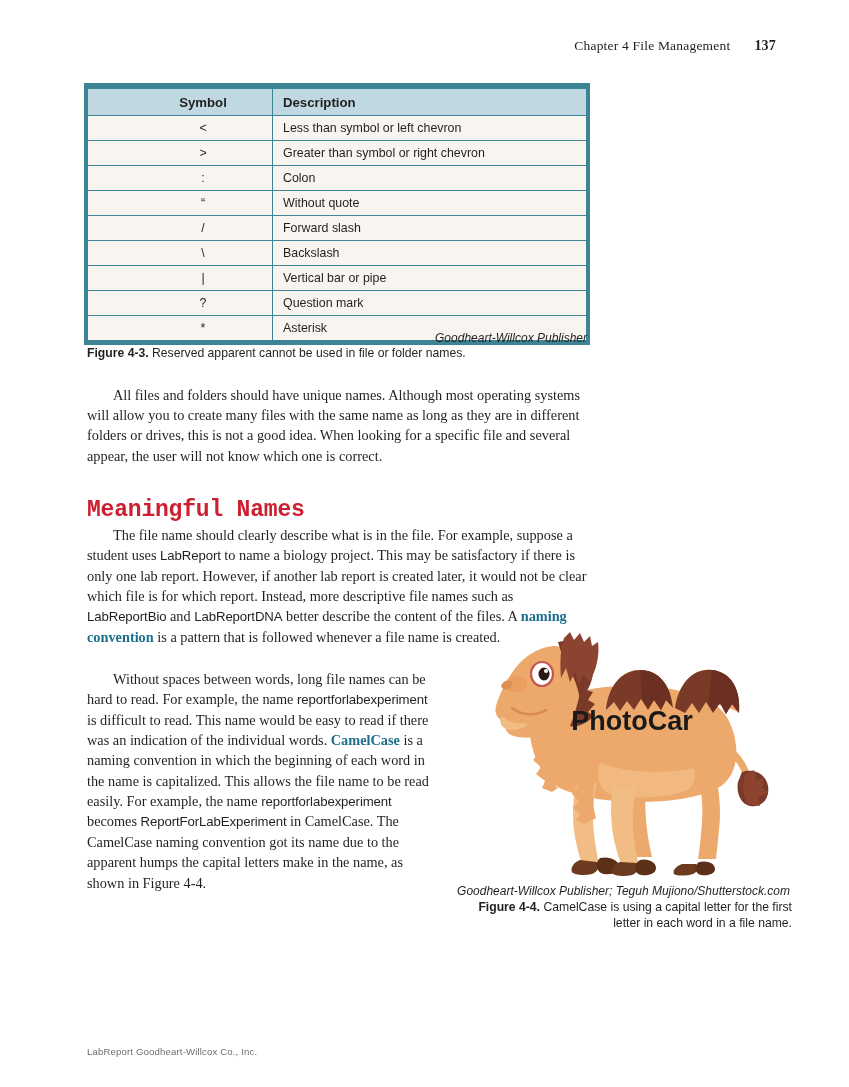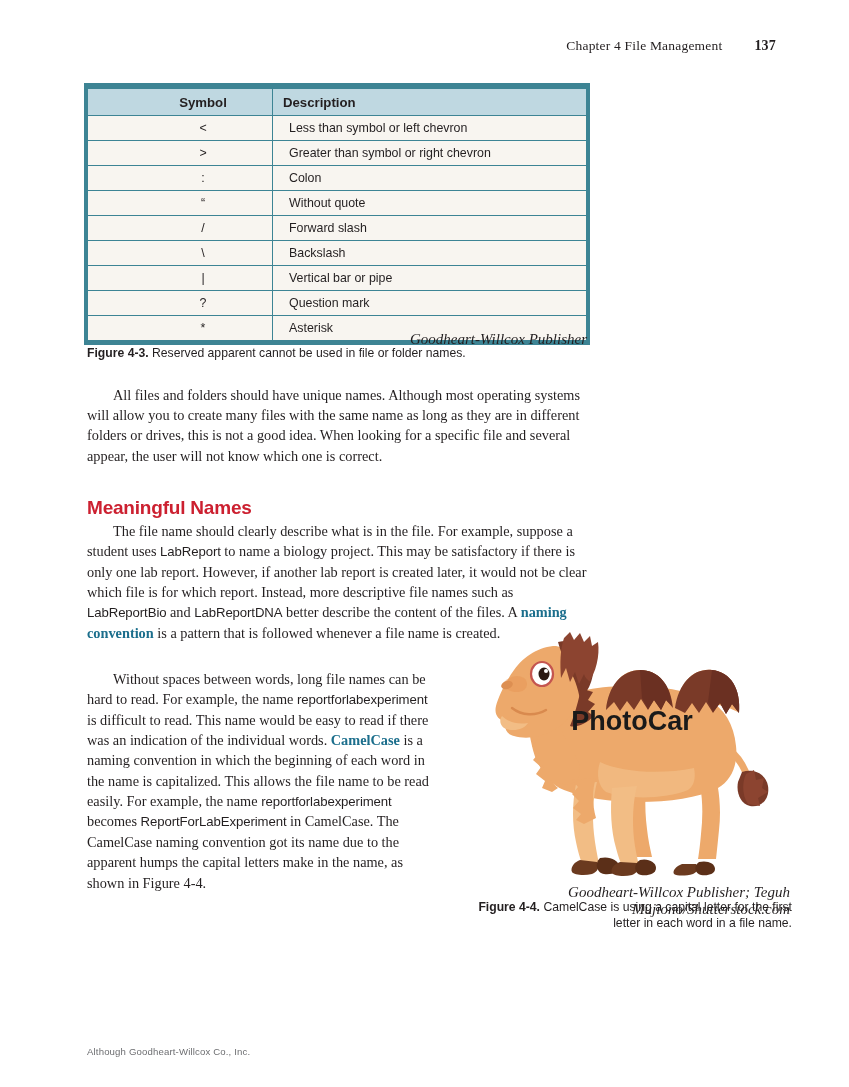--- a/index.html
+++ b/index.html
@@ -16,21 +16,21 @@
     overflow: hidden;
   }
 
   
   .running-head {
     position: absolute;
     top: 38px;
     right: 73px;
     display: flex;
     align-items: baseline;
-    gap: 32px;
+    gap: 24px;
     font-family: "Liberation Serif", serif;
     font-size: 13.5px;
     letter-spacing: .2px;
     color: #231f20;
   }
   .running-head .folio {
     font-weight: bold;
     font-size: 14px;
   }
 
@@ -56,21 +56,21 @@
     color: #231f20;
   }
   table.sym thead th {
     background: #bfd8e1;
     font-weight: bold;
     height: 26px;
     font-size: 13.2px;
     border-top: 3px solid #3d8494;
   }
   table.sym .col-sym { width: 138px; text-align: center; padding-left: 46px; }
-  table.sym .col-desc { text-align: left; padding-left: 16px; }
+  table.sym .col-desc { text-align: left; padding-left: 10px; }
   table.sym thead .col-desc { padding-left: 10px; }
   table.sym tbody tr:last-child td { border-bottom: 1px solid #3d8494; }
   .table-wrap::before,
   .table-wrap::after {
     content: "";
     position: absolute;
     left: 0; right: 0;
     height: 4px;
     background: #3d8494;
   }
@@ -80,23 +80,23 @@
     position: absolute;
     top: -3px; bottom: -4px;
     width: 4px;
     background: #3d8494;
   }
   .tbl-side-l { left: -3px; }
   .tbl-side-r { right: -3px; }
 
   
   .credit {
-    font-family: Liberation Serif, serif;
+    font-family: Liberation Sans, sans-serif;
     font-style: italic;
-    font-size: 15px;
+    font-size: 12px;
     color: #231f20;
   }
   .credit-fig3 {
     position: absolute;
     left: 87px;
     top: 331px;
     width: 500px;
     text-align: right;
   }
   .caption {
@@ -141,22 +141,22 @@
     letter-spacing: -0.1px;
   }
   .term {
     font-family: "Liberation Serif", serif;
     font-weight: bold;
     color: #1b6e8c;
   }
 
   h2.section {
     margin: 0 0 2px 0;
-    font-family: Liberation Sans, sans-serif;
-    font-size: 19px;
+    font-family: Liberation Mono, monospace;
+    font-size: 23px;
     font-weight: bold;
     color: #cc2030;
     letter-spacing: -0.2px;
   }
   .sec-wrap {
     position: absolute;
     left: 87px;
     top: 497px;
     width: 502px;
   }
@@ -345,13 +345,13 @@
       <text x="152" y="118" font-family="Liberation Sans, sans-serif" font-size="27" font-weight="bold" fill="#1a1a1a" text-anchor="middle">PhotoCar</text>
     </svg>
   </div>
 </div>
 
 <div class="credit credit-fig4">Goodheart-Willcox Publisher; Teguh Mujiono/Shutterstock.com</div>
 <div class="caption cap-fig4">
   <b>Figure 4-4.</b><span> CamelCase is using a capital letter for the first letter in each word in a file name.</span>
 </div>
 
-<div class="copyright">Although Goodheart-Willcox Co., Inc.</div>
+<div class="copyright">LabReport Goodheart-Willcox Co., Inc.</div>
 
 </body></html>

